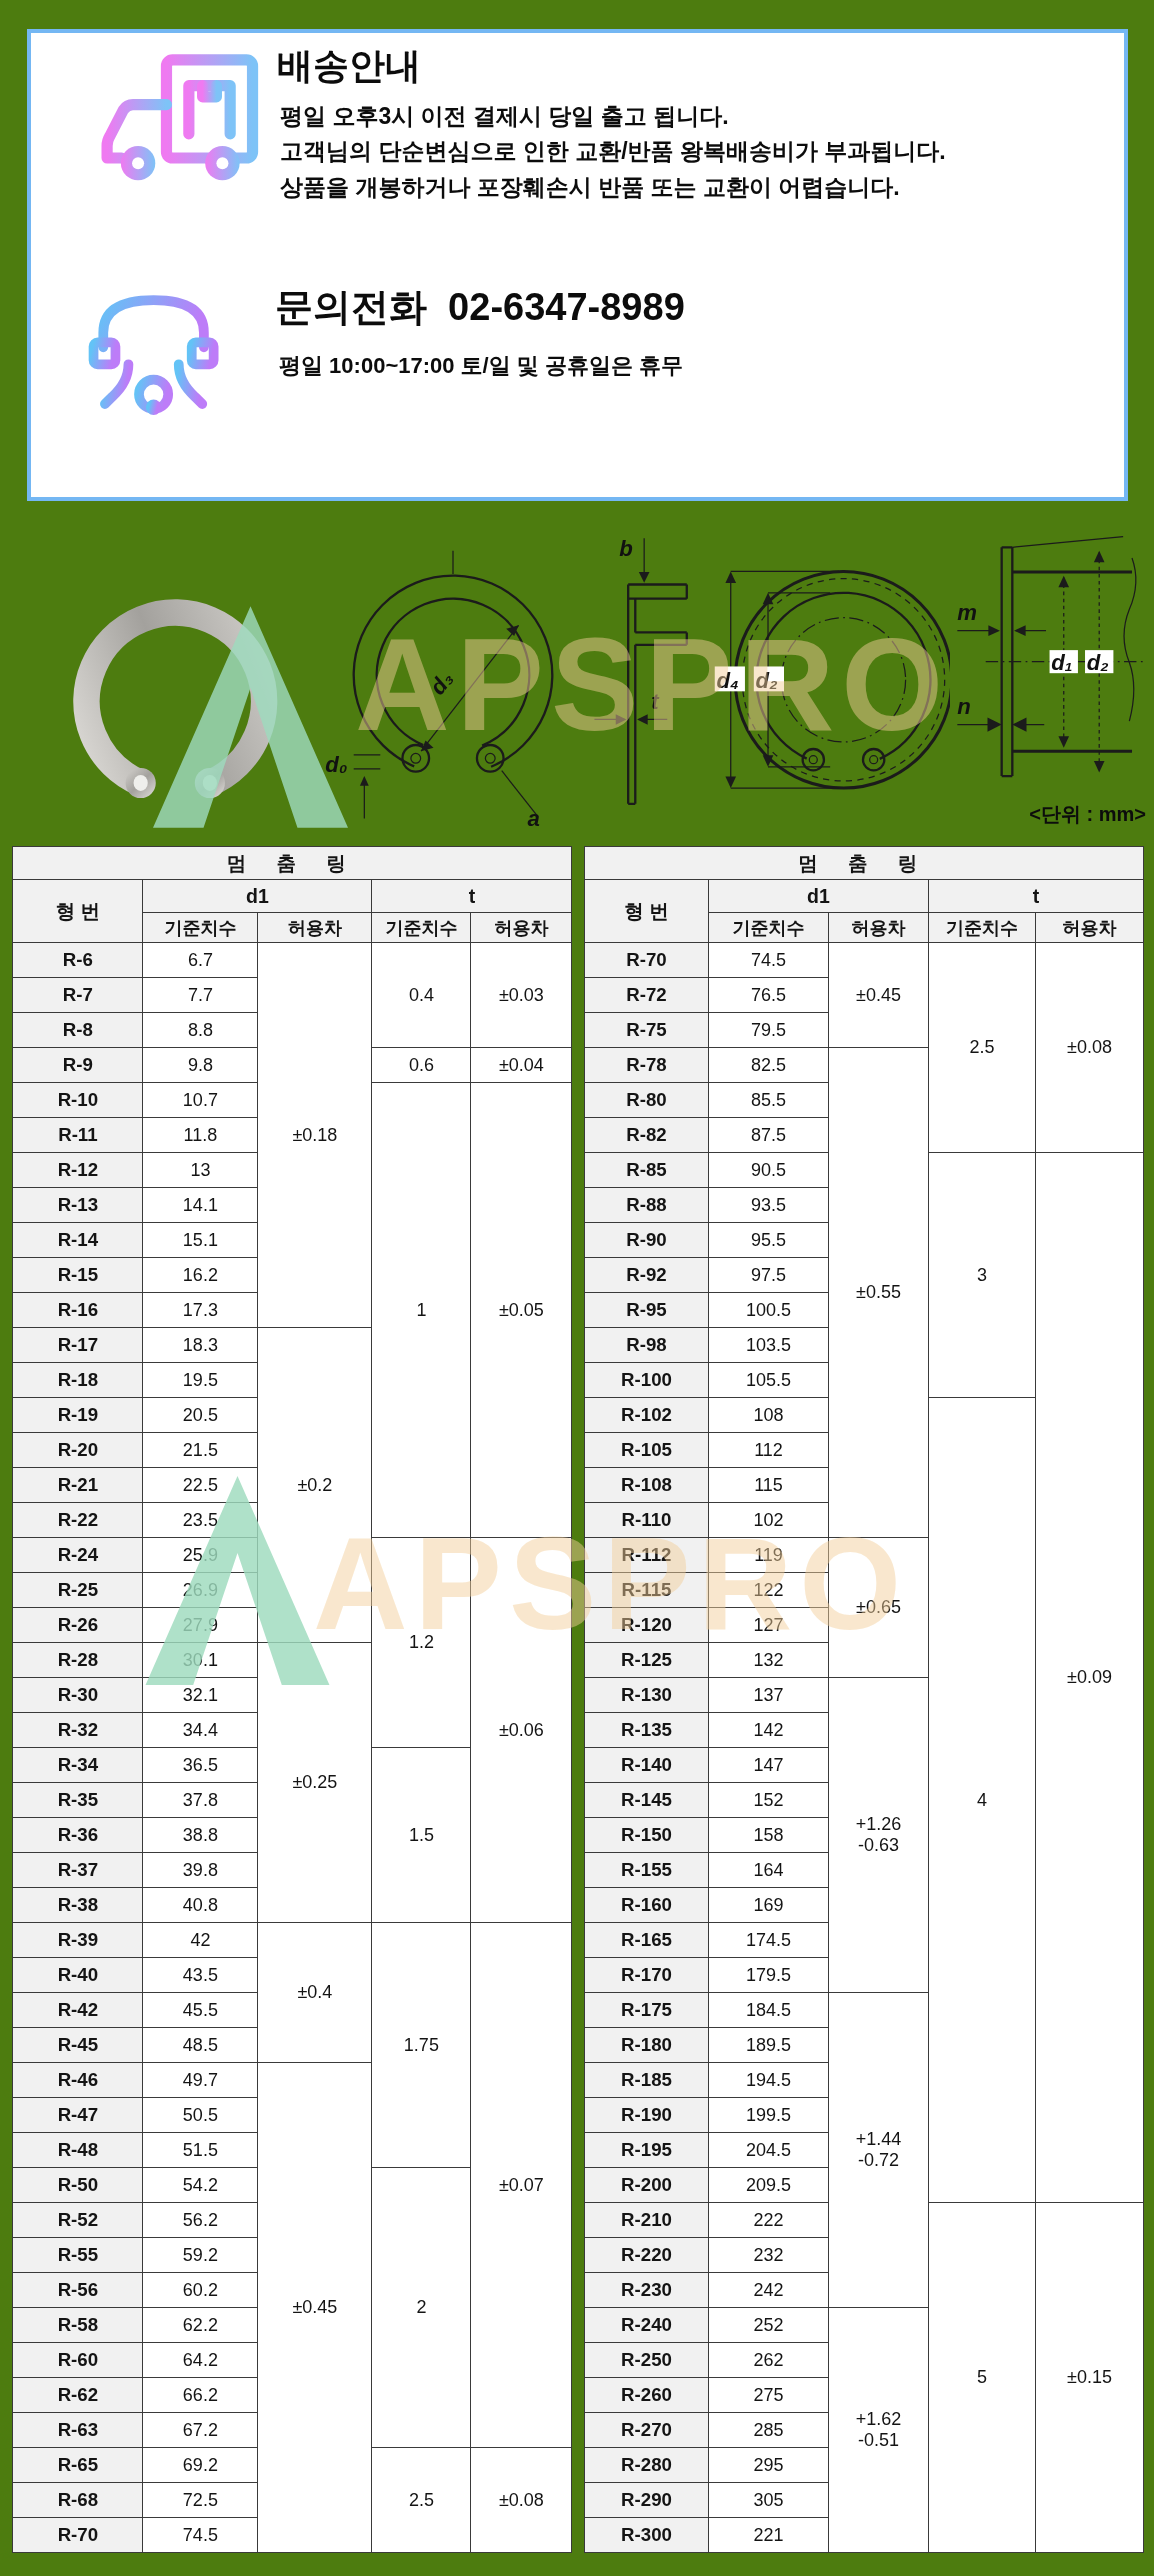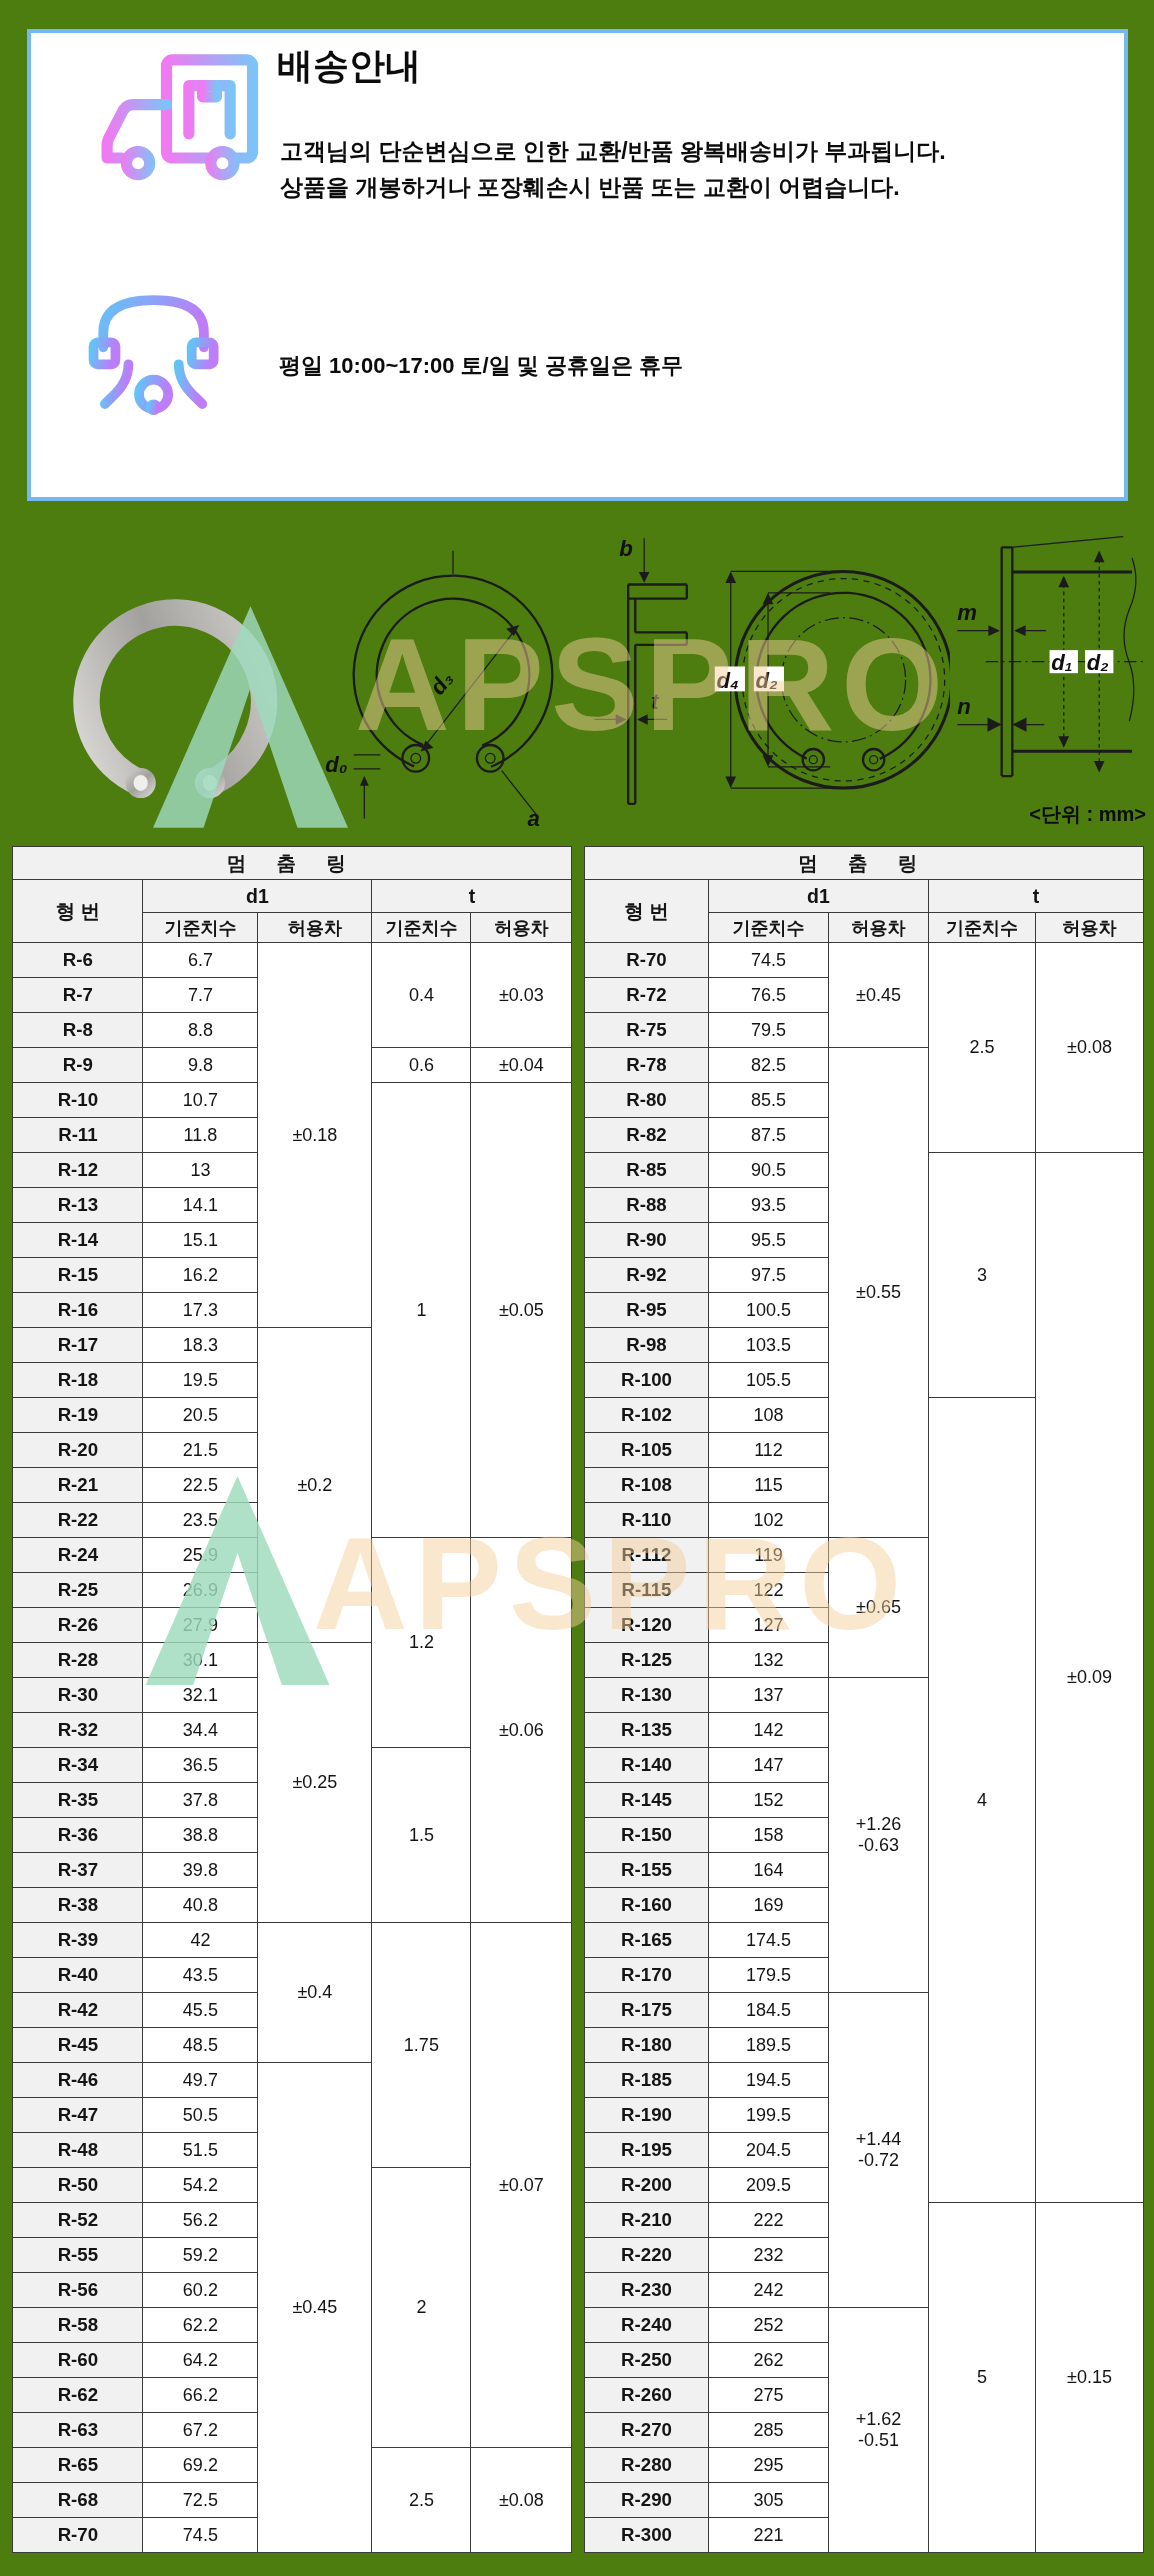--- a/index.html
+++ b/index.html
@@ -71,20 +71,21 @@
         <path d="M103 60 H64 q-7 0 -11 6 L37 97 q-3 5 -3 11 v14 h17"></path>
         <path d="M89 122 H149"></path>
         <path d="M187 122 h14"></path>
       </g>
       <circle cx="70" cy="128" r="20" fill="url(#gt)"></circle>
       <circle cx="70" cy="128" r="7" fill="#fff"></circle>
       <circle cx="168" cy="128" r="20" fill="url(#gt)"></circle>
       <circle cx="168" cy="128" r="7" fill="#fff"></circle>
     </svg>
     <div class="ship-title">배송안내</div>
+    <div class="ship-line sl1">평일 오후3시 이전 결제시 당일 출고 됩니다.</div>
     <div class="ship-line sl3">상품을 개봉하거나 포장훼손시 반품 또는 교환이 어렵습니다.</div>
     <div class="ship-line sl2">고객님의 단순변심으로 인한 교환/반품 왕복배송비가 부과됩니다.</div>
 
     <svg class="phone-icon" width="142" height="164" viewBox="0 0 175 200">
       <defs>
         <linearGradient id="gp" x1="0" y1="0" x2="1" y2="0.25">
           <stop offset="0" stop-color="#63c3f6"></stop>
             <stop offset="1" stop-color="#bd7cf8"></stop>
         </linearGradient>
       </defs>
@@ -92,20 +93,21 @@
         <path d="M25 88 V70 q0 -40 62 -40 q62 0 62 40 v18"></path>
         <rect x="13" y="82" width="27" height="27" rx="5"></rect>
         <rect x="134" y="82" width="27" height="27" rx="5"></rect>
         <path d="M56 109 q0 22 -20 40 l-9 9"></path>
         <path d="M118 109 q0 22 20 40 l9 9"></path>
         <circle cx="87" cy="146" r="18"></circle>
         <circle cx="87" cy="162" r="5" stroke-width="9"></circle>
         <path d="M20 184 H154" stroke-width="13"></path>
       </g>
     </svg>
+    <div class="contact-title">문의전화  02-6347-8989</div>
     <div class="contact-hours">평일 10:00~17:00 토/일 및 공휴일은 휴무</div>
   </div>
 
   <svg class="fig" style="left:49px;top:586px" width="249" height="244" viewBox="0 0 280 275">
     <defs>
       <linearGradient id="gm" x1="0" y1="0" x2="1" y2="1">
         <stop offset="0" stop-color="#d4d2ce"></stop>
           <stop offset="0.5" stop-color="#a3a19d"></stop>
         <stop offset="1" stop-color="#e2e0dc"></stop>
       </linearGradient>

